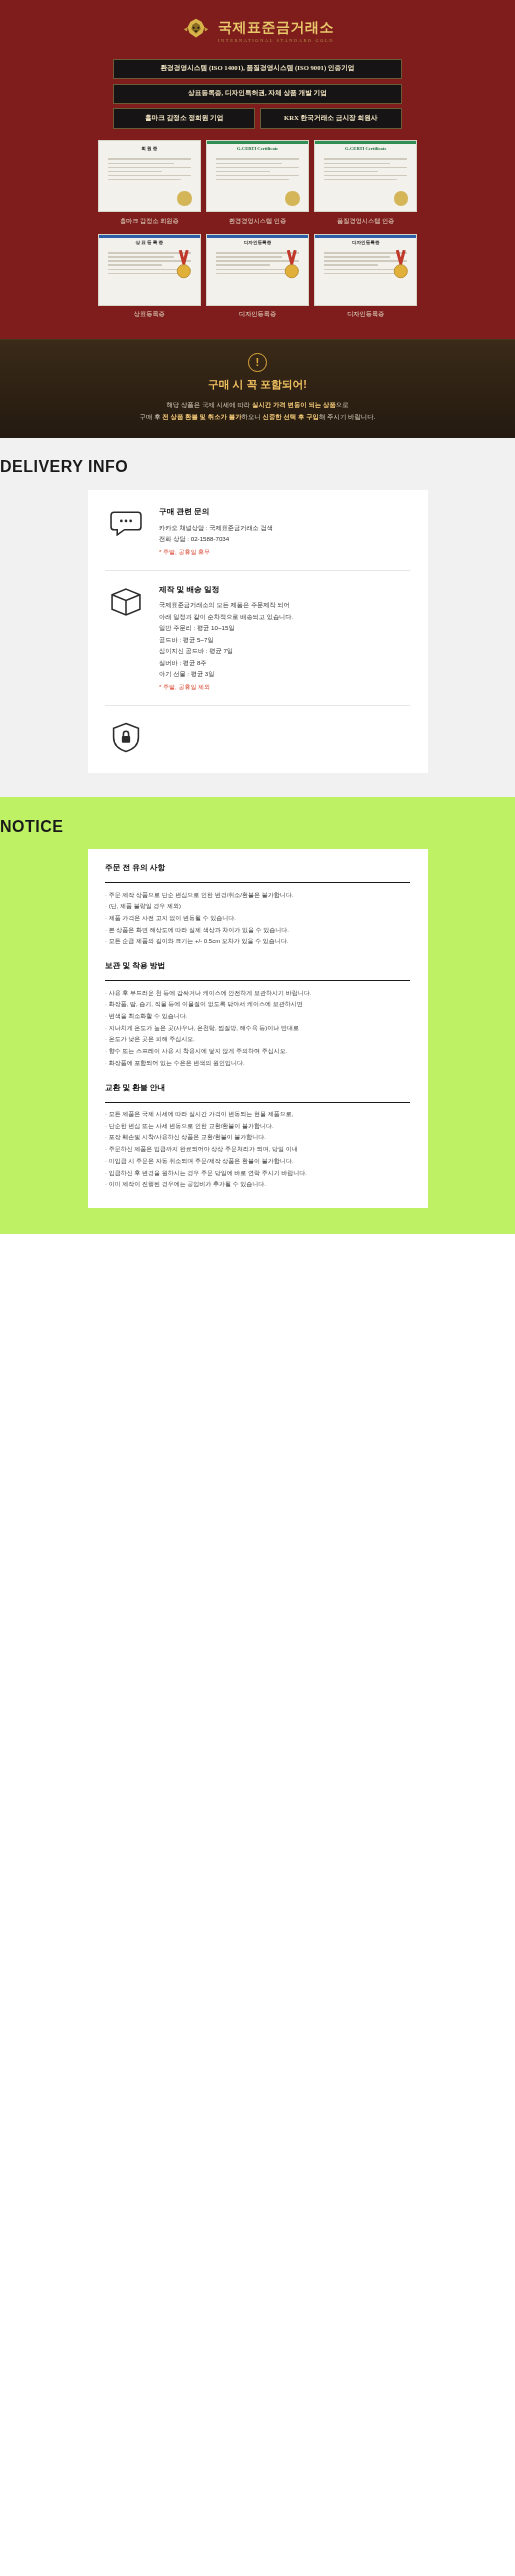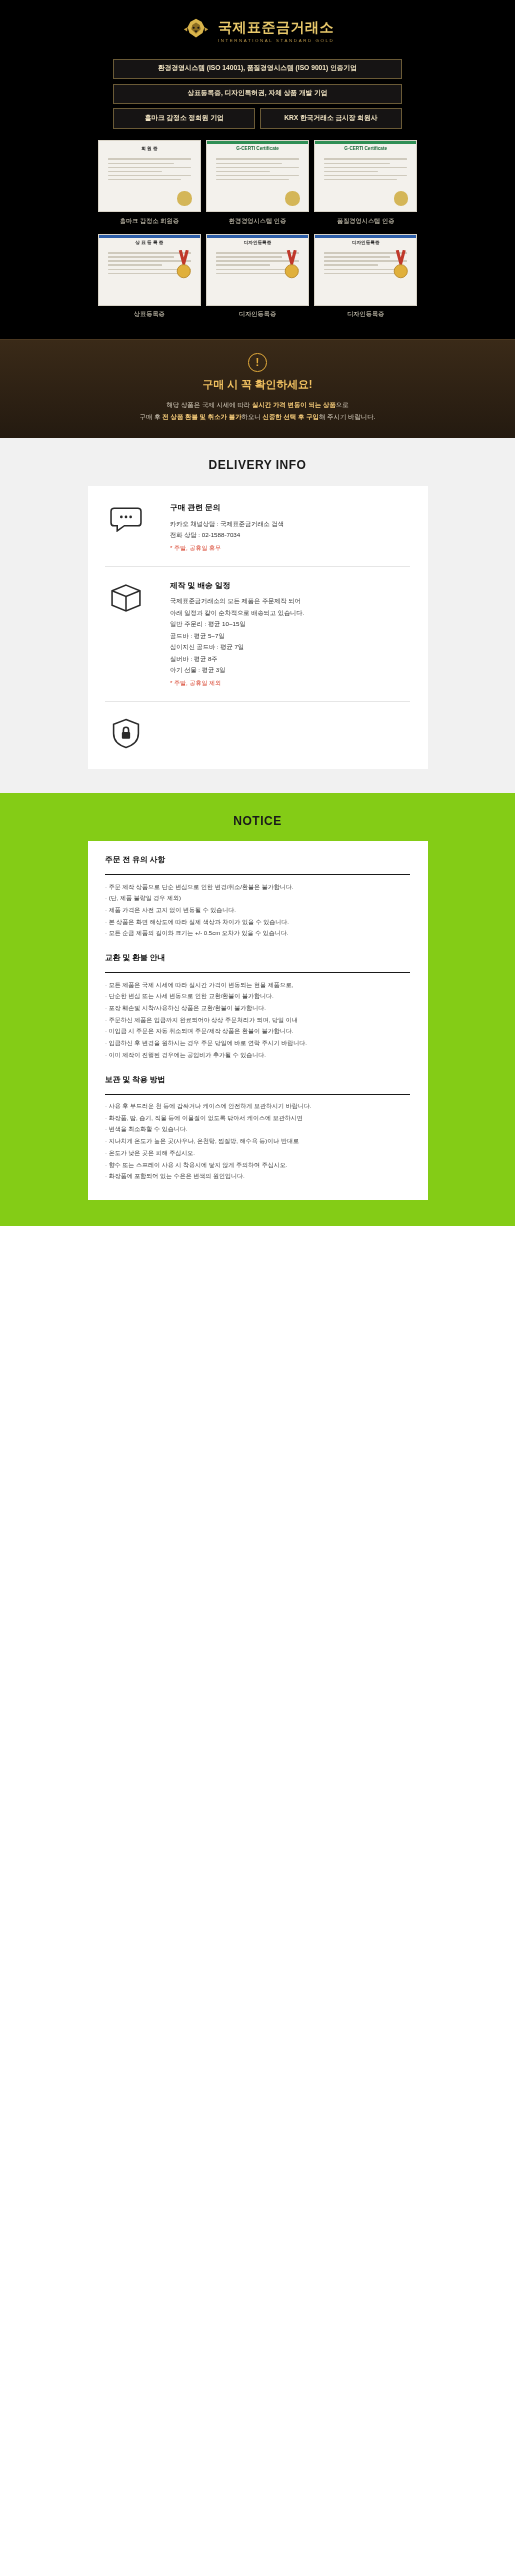--- a/index.html
+++ b/index.html
@@ -6,23 +6,24 @@
   html, body {
     width: 515px;
     background: #ffffff;
     font-family: "Liberation Sans", sans-serif;
     color: #222;
   }
   .page { width: 515px; margin: 0 auto; }
 
   
   .hero {
-    background: #000000;
+    background: #7f1d1d;
     padding: 11.3px 0 18.5px 0;
     text-align: center;
+    font-family: Liberation Serif, serif;
   }
   .logo-wrap { display: flex; flex-direction: column; align-items: center; gap: 3.1px; padding: 5.2px 0 10.3px 0; }
   .logo-row { display: flex; align-items: center; justify-content: center; gap: 7.2px; }
   .lion {
     width: 30px; height: 30px;
     display: block;
   }
   .logo-text {
     color: #e7c76a;
     font-size: 14px;
@@ -121,52 +122,51 @@
   }
   .banner-line { color: #ded6c6; font-size: 6.4px; line-height: 1.9; }
   .banner-line .hl { color: #f3c978; font-weight: bold; }
 
   
   .delivery {
     background: #f1f1f1;
     padding: 20.6px 0 24px 0;
   }
   .sec-title {
-    text-align: center;
-    font-size: 12px;
+    font-size: 16px;
     font-weight: bold;
     letter-spacing: 0.5px;
     color: #1a1a1a;
     margin-bottom: 13.4px;
   }
   .card {
     width: 340px;
     margin: 0 auto;
     background: #ffffff;
     padding: 4.1px 17.5px 7.2px 17.5px;
   }
   .info-row {
     display: flex;
     align-items: flex-start;
-    gap: 25px;
+    gap: 14px;
     padding: 13.4px 2.1px;
     border-bottom: 0.5px solid #e6e6e6;
   }
   .info-row:last-child { border-bottom: none; }
   .info-ico { width: 38px; min-width: 38px; display: flex; justify-content: center; padding-top: 2.1px; }
   .info-body { flex: 1; }
   .info-h {
     font-size: 7.7px; font-weight: bold; color: #111; margin-bottom: 4.6px;
   }
   .info-p { font-size: 6.2px; color: #333; line-height: 1.85; }
   .info-note { font-size: 6px; color: #d8442f; margin-top: 3.1px; }
 
   
   .notice {
-    background: #84cc16;
+    background: #bef264;
     padding: 20.6px 0 26px 0;
   }
   .notice-card {
     width: 340px; margin: 0 auto; background: #fff; padding: 14.4px 17.5px 17.5px 17.5px;
   }
   .n-block { margin-bottom: 13.4px; }
   .n-block:last-child { margin-bottom: 0; }
   .n-h {
     font-size: 7.7px; font-weight: bold; color: #111;
     border-bottom: 1px solid #1a1a1a;
@@ -314,21 +314,21 @@
             <circle cx="20" cy="48" r="15" fill="#e0b03b" stroke="#b8892a" stroke-width="2"></circle>
           </svg>
         </div>
         <div class="cert-caption">디자인등록증</div>
       </div>
     </div>
   </section>
 
   <section class="banner">
     <div class="banner-icon">!</div>
-    <div class="banner-title">구매 시 꼭 확인하세요!</div>
+    <div class="banner-title">구매 시 꼭 포함되어!</div>
     <div class="banner-line">
       <span>해당 상품은 국제 시세에 따라 </span><span class="hl">실시간 가격 변동이 되는 상품</span><span>으로</span>
     </div>
     <div class="banner-line">
       <span>구매 후 </span><span class="hl">전 상품 환불 및 취소가 불가</span><span>하오니 </span><span class="hl">신중한 선택 후 구입</span><span>해 주시기 바랍니다.</span>
     </div>
   </section>
 
   <section class="delivery">
     <div class="sec-title">DELIVERY INFO</div>
@@ -393,38 +393,38 @@
         <div class="n-h">주문 전 유의 사항</div>
         <div class="n-li">주문 제작 상품으로 단순 변심으로 인한 변경/취소/환불은 불가합니다.</div>
         <div class="n-li">(단, 제품 불량일 경우 제외)</div>
         <div class="n-li">제품 가격은 사전 고지 없이 변동될 수 있습니다.</div>
         <div class="n-li">본 상품은 화면 해상도에 따라 실제 색상과 차이가 있을 수 있습니다.</div>
         <div class="n-li">모든 순금 제품의 길이와 크기는 +/- 0.5cm 오차가 있을 수 있습니다.</div>
       </div>
 
 
       <div class="n-block">
+        <div class="n-h">보관 및 착용 방법</div>
+        <div class="n-li">사용 후 부드러운 천 등에 감싸거나 케이스에 안전하게 보관하시기 바랍니다.</div>
+        <div class="n-li">화장품, 땀, 습기, 직물 등에 이물질이 없도록 닦아서 케이스에 보관하시면</div>
+        <div class="n-li">변색을 최소화할 수 있습니다.</div>
+        <div class="n-li">지나치게 온도가 높은 곳(사우나, 온천탕, 찜질방, 해수욕 등)이나 반대로</div>
+        <div class="n-li">온도가 낮은 곳은 피해 주십시오.</div>
+        <div class="n-li">향수 또는 스프레이 사용 시 착용시에 닿지 않게 주의하여 주십시오.</div>
+        <div class="n-li">화장품에 포함되어 있는 수은은 변색의 원인입니다.</div>
+      </div>
+
+      <div class="n-block">
         <div class="n-h">교환 및 환불 안내</div>
         <div class="n-li">모든 제품은 국제 시세에 따라 실시간 가격이 변동되는 현물 제품으로,</div>
         <div class="n-li">단순한 변심 또는 사세 변동으로 인한 교환/환불이 불가합니다.</div>
         <div class="n-li">포장 훼손및 시착/사용하신 상품은 교환/환불이 불가합니다.</div>
         <div class="n-li">주문하신 제품은 입금까지 완료되어야 상상 주문처리가 되며, 당일 이내</div>
         <div class="n-li">미입금 시 주문은 자동 취소되며 주문/제작 상품은 환불이 불가합니다.</div>
         <div class="n-li">입금하신 후 변경을 원하시는 경우 주문 당일에 바로 연락 주시기 바랍니다.</div>
         <div class="n-li">이미 제작이 진행된 경우에는 공임비가 추가될 수 있습니다.</div>
       </div>
 
-      <div class="n-block">
-        <div class="n-h">보관 및 착용 방법</div>
-        <div class="n-li">사용 후 부드러운 천 등에 감싸거나 케이스에 안전하게 보관하시기 바랍니다.</div>
-        <div class="n-li">화장품, 땀, 습기, 직물 등에 이물질이 없도록 닦아서 케이스에 보관하시면</div>
-        <div class="n-li">변색을 최소화할 수 있습니다.</div>
-        <div class="n-li">지나치게 온도가 높은 곳(사우나, 온천탕, 찜질방, 해수욕 등)이나 반대로</div>
-        <div class="n-li">온도가 낮은 곳은 피해 주십시오.</div>
-        <div class="n-li">향수 또는 스프레이 사용 시 착용시에 닿지 않게 주의하여 주십시오.</div>
-        <div class="n-li">화장품에 포함되어 있는 수은은 변색의 원인입니다.</div>
-      </div>
-
     </div>
   </section>
 
 </div>
 
 
 </body></html>

